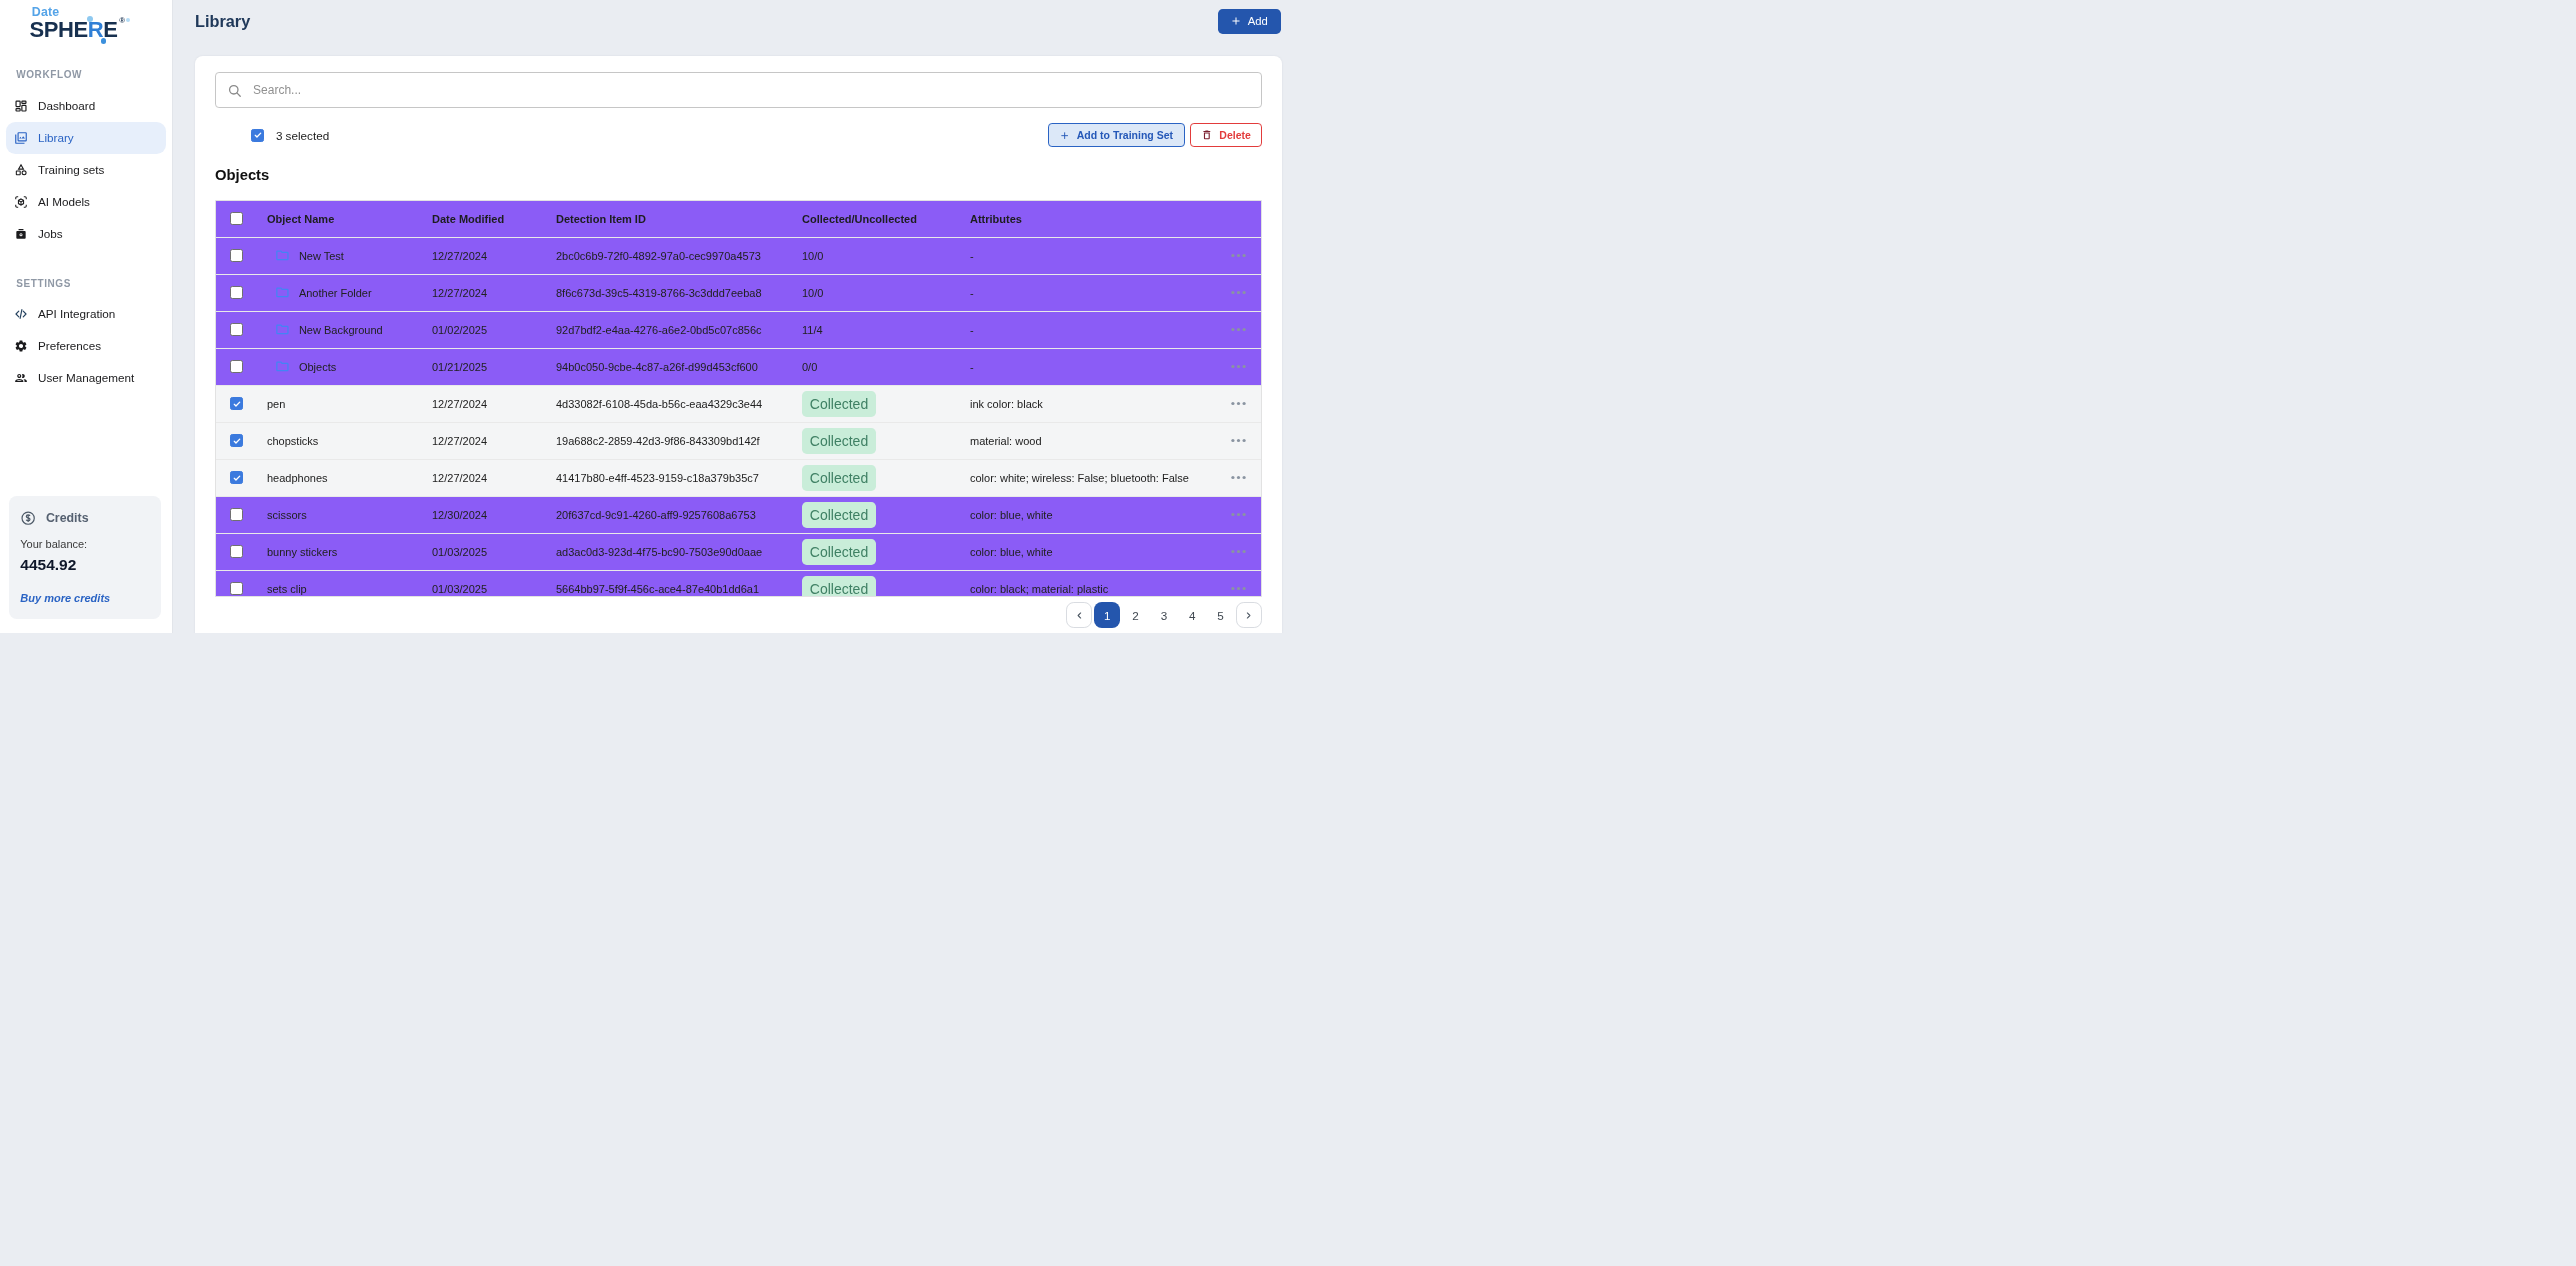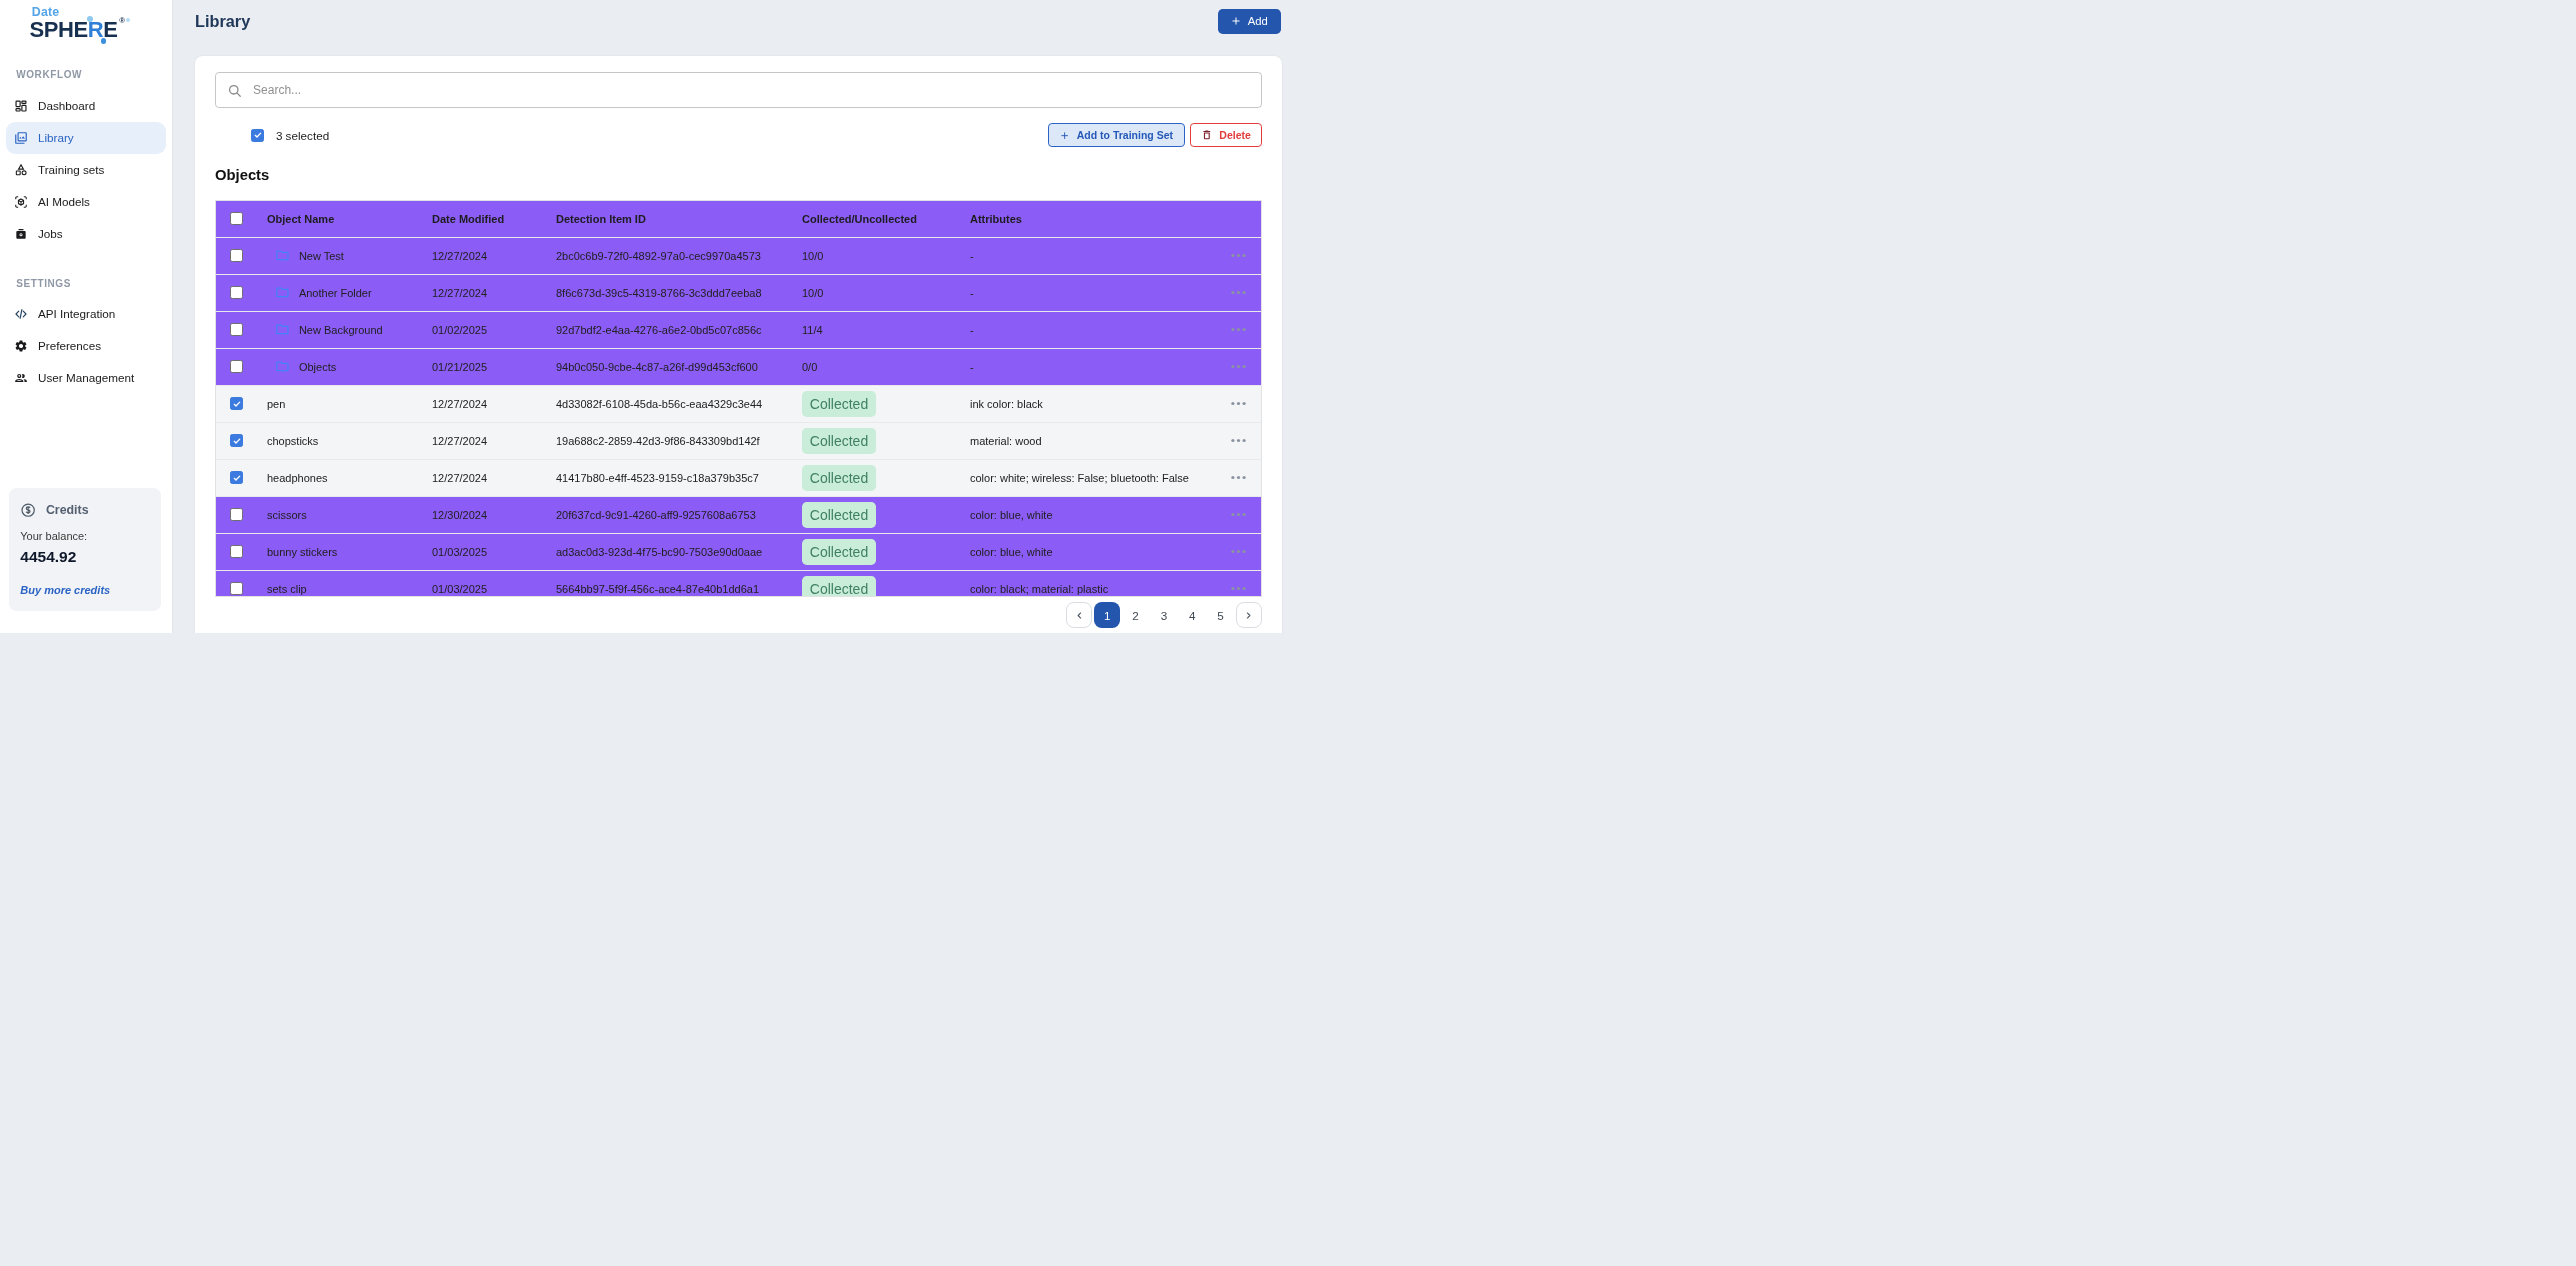--- a/index.html
+++ b/index.html
@@ -18,21 +18,21 @@
   .logo-reg{font-size:7.8px;font-weight:700;color:#17304f;vertical-align:top;position:relative;top:-2.3px;margin-left:1.6px;}
   .nav{padding:0 6.2px;margin-top:28px;}
   .nav-section-label{color:#8f98a5;font-size:10px;font-weight:700;letter-spacing:0.6px;margin:0 0 9.3px 10px;}
   .nav-section-label:not(:first-child){margin-top:28px;}
   .nav-item{display:flex;align-items:center;gap:10px;height:32px;padding-left:7.8px;border-radius:9.3px;cursor:pointer;color:#1b1b1d;font-size:11.7px;font-weight:500;}
   .nav-item .nav-icon{width:14px;height:14px;display:inline-flex;color:#1b1b1d;}
   .nav-item .nav-icon svg{width:14px;height:14px;}
   .nav-item.active{background:#e7effb;color:#2a63c4;}
   .nav-item.active .nav-icon{color:#2a63c4;}
   .nav-icon.api-integration-icon{color:#25425f;}
-  .credits{position:absolute;left:9.3px;bottom:22px;width:152px;background:#f1f3f6;border-radius:7.8px;padding:14px 11px 15.5px 11px;}
+  .credits{position:absolute;left:9.3px;bottom:14px;width:152px;background:#f1f3f6;border-radius:7.8px;padding:14px 11px 15.5px 11px;}
   .credits-head{display:flex;align-items:center;gap:9.3px;color:#556070;font-size:12.4px;font-weight:700;}
   .credits-head .cicon{width:16.3px;height:16.3px;color:#4e5a68;display:inline-flex;}
   .credits-head .cicon svg{width:16.3px;height:16.3px;}
   .credits-balance-label{margin-top:11.7px;font-size:11px;color:#3a3a3a;}
   .credits-balance{margin-top:5.4px;font-size:15.5px;font-weight:800;color:#0f172a;}
   .credits-link{margin-top:18px;font-size:11px;font-weight:700;color:#2a63c4;cursor:pointer;font-style:italic;}
 
   
   .main{flex:1;display:flex;flex-direction:column;min-width:0;}
   .main-header{height:56px;display:flex;align-items:flex-start;justify-content:space-between;padding:8.6px 7px 0 22px;}

